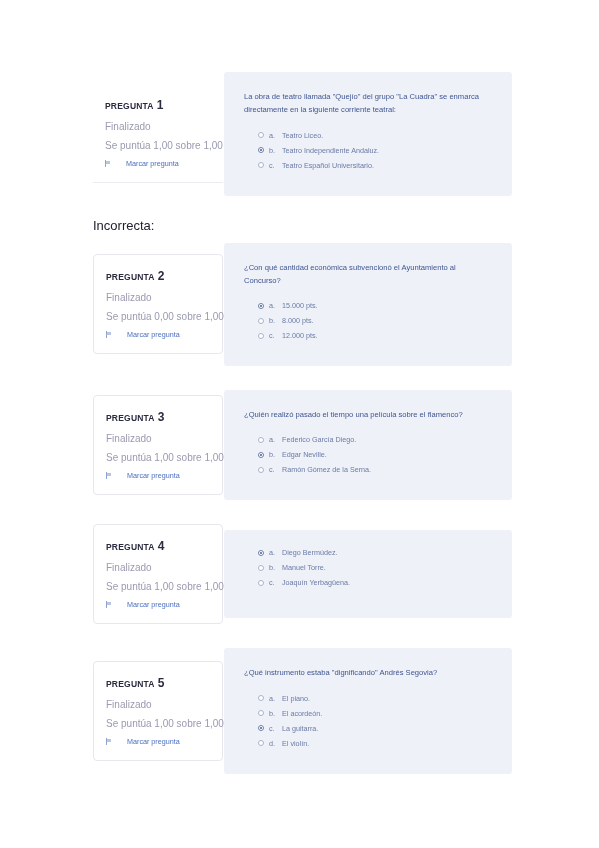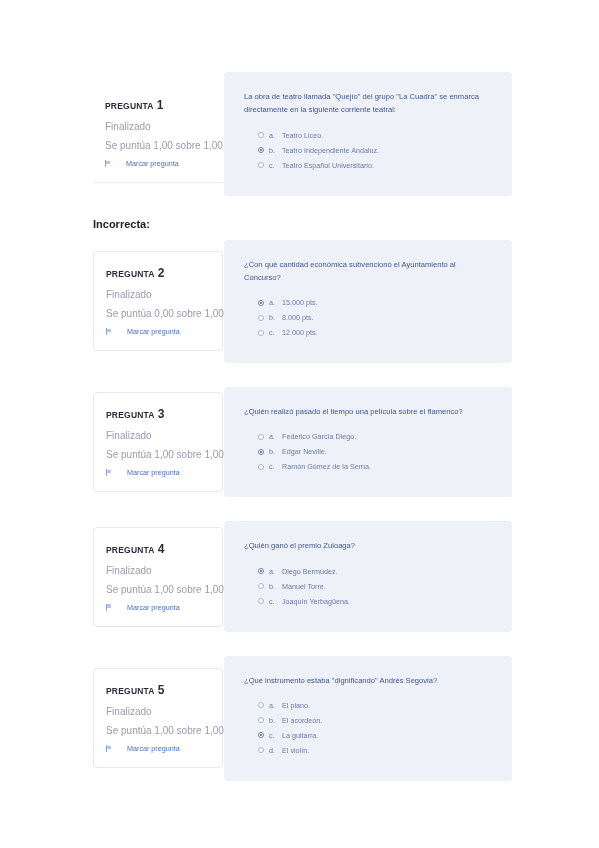--- a/index.html
+++ b/index.html
@@ -140,22 +140,22 @@
   }
   .aletter {
     font-size: 7.2px;
     color: #6b7ba6;
     width: 8px;
     flex: 0 0 auto;
   }
 
   
   .section-title {
-    font-size: 11px;
-    font-weight: bold;
+    font-size: 13px;
+    font-weight: normal;
     color: #21212e;
     margin: 22px 0 10px 93px;
   }
 
   .spacer-top { height: 72px; }
   .gap { height: 24px; }
 </style>
 </head>
 <body>
 
@@ -263,21 +263,20 @@
         <div class="info bordered">
           <div class="info-head"><span>PREGUNTA</span><span class="qnum">4</span></div>
           <div class="info-line">Finalizado</div>
           <div class="info-line">Se puntúa 1,00 sobre 1,00</div>
           <div class="flag">
             <span class="flag-icon"></span>
             <span>Marcar pregunta</span>
           </div>
         </div>
         <div class="content">
-          <div class="qtext">¿Quién ganó el premio Zuloaga?</div>
           <div class="answers">
             <div class="answer">
               <span class="radio checked"></span>
               <span class="aletter">a.</span>
               <span class="alabel">Diego Bermúdez.</span>
             </div>
             <div class="answer">
               <span class="radio"></span>
               <span class="aletter">b.</span>
               <span class="alabel">Manuel Torre.</span>

